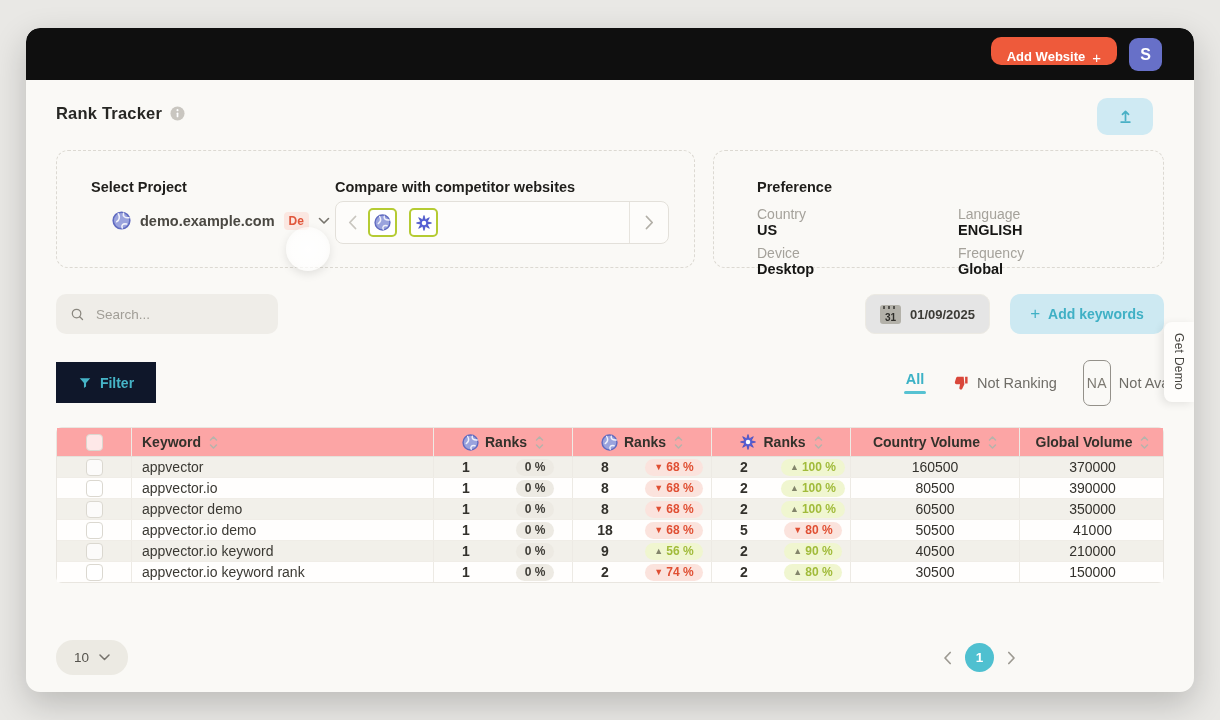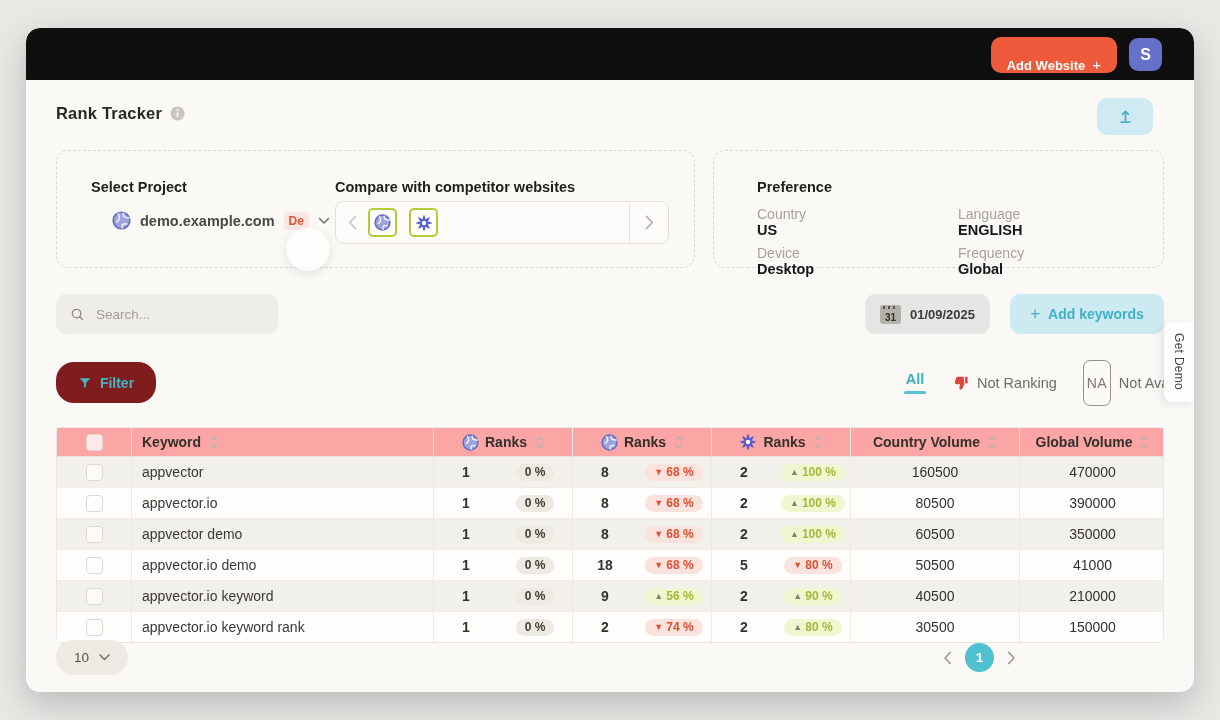--- a/index.html
+++ b/index.html
@@ -10,23 +10,23 @@
     -webkit-font-smoothing:antialiased;
   }
   .window{
     position:absolute;left:26px;top:28px;width:1168px;height:664px;
     background:#faf9f6;border-radius:14px;overflow:hidden;
     box-shadow:0 12px 34px rgba(0,0,0,.20);
   }
   
   .topbar{position:absolute;top:0;left:0;right:0;height:52px;background:#0f0f0f;border-radius:14px 14px 0 0;}
   .add-website{
-    position:absolute;right:77px;top:9px;height:36px;padding:0 16px;border:none;cursor:pointer;
+    position:absolute;right:77px;top:9px;height:28px;padding:12px 16px;border:none;cursor:pointer;
     background:#ee5a3b;color:#fff;font-weight:700;font-size:13px;border-radius:10px;
-    display:inline-flex;align-items:flex-end;gap:7px;font-family:inherit;
+    display:inline-flex;align-items:flex-start;gap:7px;font-family:inherit;
   }
   .add-website .plus{font-size:15px;font-weight:500;}
   .avatar{
     position:absolute;right:32px;top:10px;width:33px;height:33px;border-radius:9px;background:#6770c8;
     color:#fff;font-weight:700;font-size:16px;display:flex;align-items:center;justify-content:center;
   }
   
   .content{position:absolute;top:52px;left:0;right:0;bottom:0;}
   .title-row{position:absolute;top:24px;left:30px;display:flex;align-items:center;gap:8px;}
   .page-title{margin:0;font-size:16.5px;font-weight:800;color:#272724;letter-spacing:.2px;}
@@ -66,36 +66,36 @@
   .cal-icon{width:21px;height:19px;background:#b3b1a9;border-radius:3px;position:relative;display:flex;align-items:flex-end;justify-content:center;
     font-size:10px;font-weight:800;color:#2e2d29;line-height:13px;}
   .cal-icon:before{content:"";position:absolute;top:1px;left:3px;right:3px;height:3px;
     background:repeating-linear-gradient(90deg,#53524d 0 2px,transparent 2px 5px);}
   .add-keywords{position:absolute;left:984px;top:214px;width:154px;height:40px;border:none;cursor:pointer;
     background:#cde9f2;border-radius:10px;color:#3fb0c5;font-size:14px;font-weight:600;font-family:inherit;
     display:flex;align-items:center;justify-content:center;gap:8px;}
   .add-keywords .plus{font-size:17px;font-weight:500;margin-top:-1px;}
   
   .filter-btn{position:absolute;left:30px;top:282px;width:100px;height:41px;border:none;cursor:pointer;
-    background:#7f1d1d;border-radius:18px;color:#46b4c7;font-size:14px;font-weight:600;font-family:inherit;
+    background:#0f172a;border-radius:0;color:#46b4c7;font-size:14px;font-weight:600;font-family:inherit;
     display:flex;align-items:center;justify-content:center;gap:8px;}
   .tabs{position:absolute;left:845px;top:282px;height:41px;display:flex;align-items:center;gap:26px;white-space:nowrap;}
   .tab{display:flex;align-items:center;gap:8px;cursor:pointer;color:#6f6d67;font-size:14.5px;}
   .tab.active{flex-direction:column;gap:4px;color:#3cb2c6;font-weight:700;margin-left:33px;}
   .tab-underline{width:22px;height:3px;border-radius:2px;background:#56c2d2;display:block;}
   .na-badge{border:1.3px solid #94918a;border-radius:7px;font-size:14px;font-weight:400;color:#7d7a72;padding:14px 3px;letter-spacing:.3px;}
   
   .rank-table{position:absolute;left:30px;top:347px;width:1108px;border:1px solid #e9e6e0;border-radius:6px;background:#fff;box-sizing:border-box;}
   .t-row{display:grid;grid-template-columns:74px 302px 139px 139px 139px 169px 146px;align-items:stretch;}
   .thead{background:#fca5a5;border-bottom:1px solid #e5e2db;height:28px;}
   .th{display:flex;align-items:center;justify-content:center;gap:6px;font-size:14px;font-weight:600;color:#33312b;cursor:pointer;}
   .th-0{justify-content:flex-start;padding-left:10px;}
   .th .sort{display:flex;align-items:center;margin-left:2px;}
   .th + .th{border-left:1px solid #eeebe5;}
-  .tr{height:30px;border-top:1px solid #f0ede7;}
+  .tr{height:20px;border-top:1px solid #f0ede7;}
   .tr:first-child{border-top:none;}
   .tr.odd{background:#f2f0ea;}
   .tr.even{background:#fffefd;}
   .td{display:flex;align-items:center;justify-content:center;font-size:14px;color:#33312c;}
   .td + .td{border-left:1px solid #edeae4;}
   .cell-check{justify-content:center;}
   .cell-keyword{justify-content:flex-start;padding-left:10px;color:#3b3933;}
   .cell-rank{display:grid;grid-template-columns:64px 1fr;align-items:center;}
   .rank-num{text-align:center;font-weight:600;}
   .cell-rank .badge{justify-self:center;}
@@ -372,21 +372,21 @@
             </div>
             <div class="td cell-rank">
               <span class="rank-num">8</span>
               <span class="badge down"><span class="arr">▼</span>68 %</span>
             </div>
             <div class="td cell-rank">
               <span class="rank-num">2</span>
               <span class="badge up"><span class="arr">▲</span>100 %</span>
             </div>
             <div class="td cell-vol">160500</div>
-            <div class="td cell-vol">470000</div>
+            <div class="td cell-vol">370000</div>
           </div>
           <div class="t-row tr even">
             <div class="td cell-check">
               <span class="checkbox"></span>
             </div>
             <div class="td cell-keyword">appvector.io</div>
             <div class="td cell-rank">
               <span class="rank-num">1</span>
               <span class="badge flat">0 %</span>
             </div>

